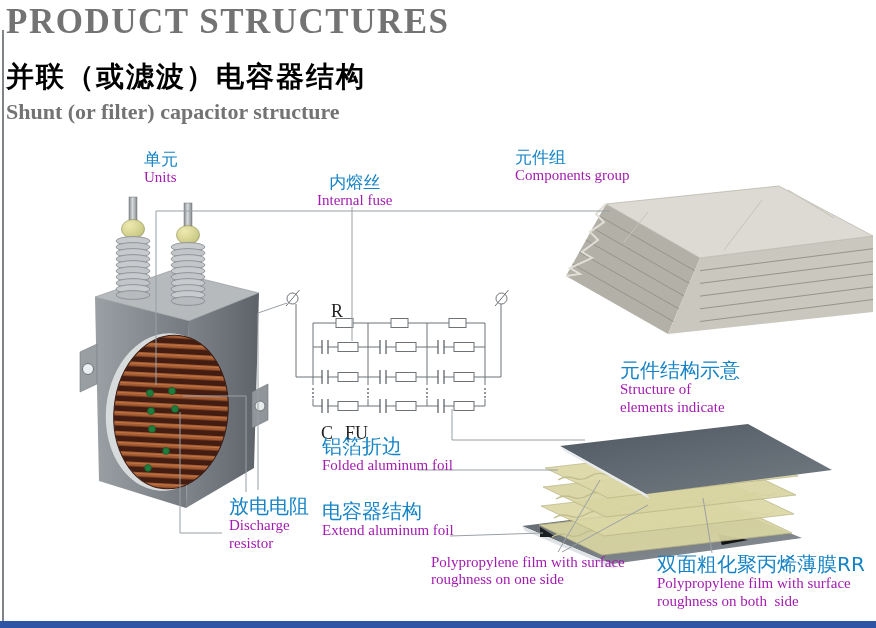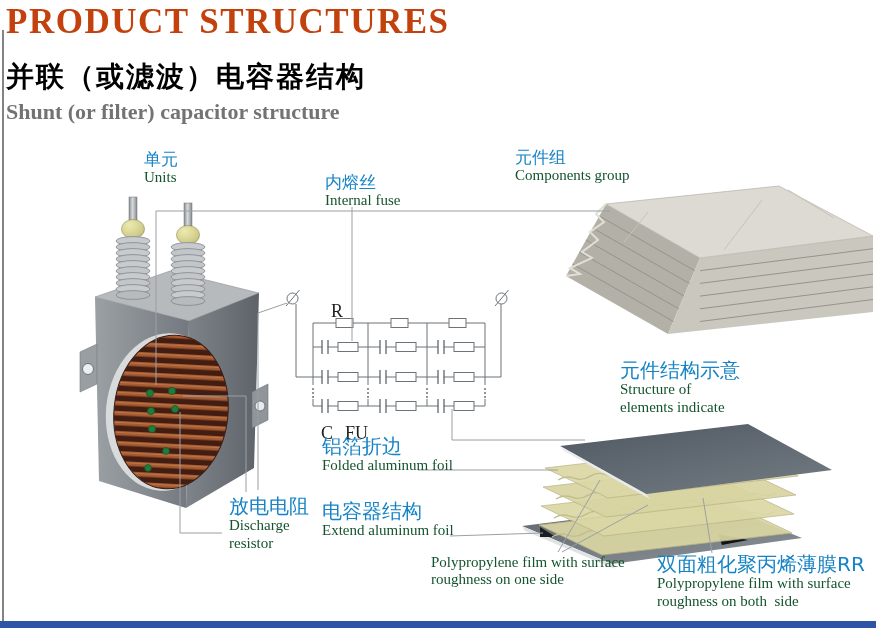--- a/index.html
+++ b/index.html
@@ -1,26 +1,26 @@
 <!DOCTYPE html>
 <html><head>
 <meta charset="utf-8">
 <style>
   html,body{margin:0;padding:0;background:#fff;}
   .canvas{position:relative;width:876px;height:628px;background:#ffffff;overflow:hidden;
           font-family:"Liberation Serif",serif;color:#1b1b1b;}
   .abs{position:absolute;}
-  .page-title{left:6px;top:2px;font-size:35px;font-weight:bold;letter-spacing:1.5px;color:#c2410c;}
+  .page-title{left:6px;top:2px;font-size:35px;font-weight:bold;letter-spacing:1.5px;color:#737373;}
   .cn-title{left:6px;top:58px;font-size:28px;font-weight:600;letter-spacing:2px;color:#000000;
             font-family:"DejaVu Sans",sans-serif;}
   .en-sub{left:6px;top:99px;font-size:22px;font-weight:bold;color:#737373;}
   .lbl{line-height:1.12;}
   .lbl .cn{display:block;color:#1583c5;font-family:"DejaVu Sans",sans-serif;font-size:17px;font-weight:500;}
   .lbl .cn.sm{font-size:20px;}
-  .lbl .en{display:block;color:#14532d;font-size:15px;white-space:pre;line-height:1.15;}
+  .lbl .en{display:block;color:#a21caf;font-size:15px;white-space:pre;line-height:1.15;}
   #svgLayer{left:0;top:0;}
   .edge-line{left:2px;top:30px;width:2px;height:592px;background:#6b6e72;opacity:.85;}
   .bottom-bar{left:0;top:621px;width:876px;height:7px;}
 </style>
 </head>
 <body>
 
 <div class="canvas">
 
   <div class="abs edge-line"></div>
@@ -235,21 +235,21 @@
       <line x1="648" y1="505" x2="562" y2="552"></line>
       <line x1="703" y1="498" x2="712" y2="553"></line>
     </g>
   </svg>
 
   <div class="abs lbl" style="left:144px;top:150px;">
     <span class="cn">单元</span>
     <span class="en">Units</span>
   </div>
 
-  <div class="abs lbl" style="left:325px;top:173px;">
+  <div class="abs lbl" style="left:317px;top:173px;text-align:center;">
     <span class="cn">内熔丝</span>
     <span class="en">Internal fuse</span>
   </div>
 
   <div class="abs lbl" style="left:515px;top:148px;">
     <span class="cn">元件组</span>
     <span class="en">Components group</span>
   </div>
 
   <div class="abs lbl" style="left:620px;top:359px;">

